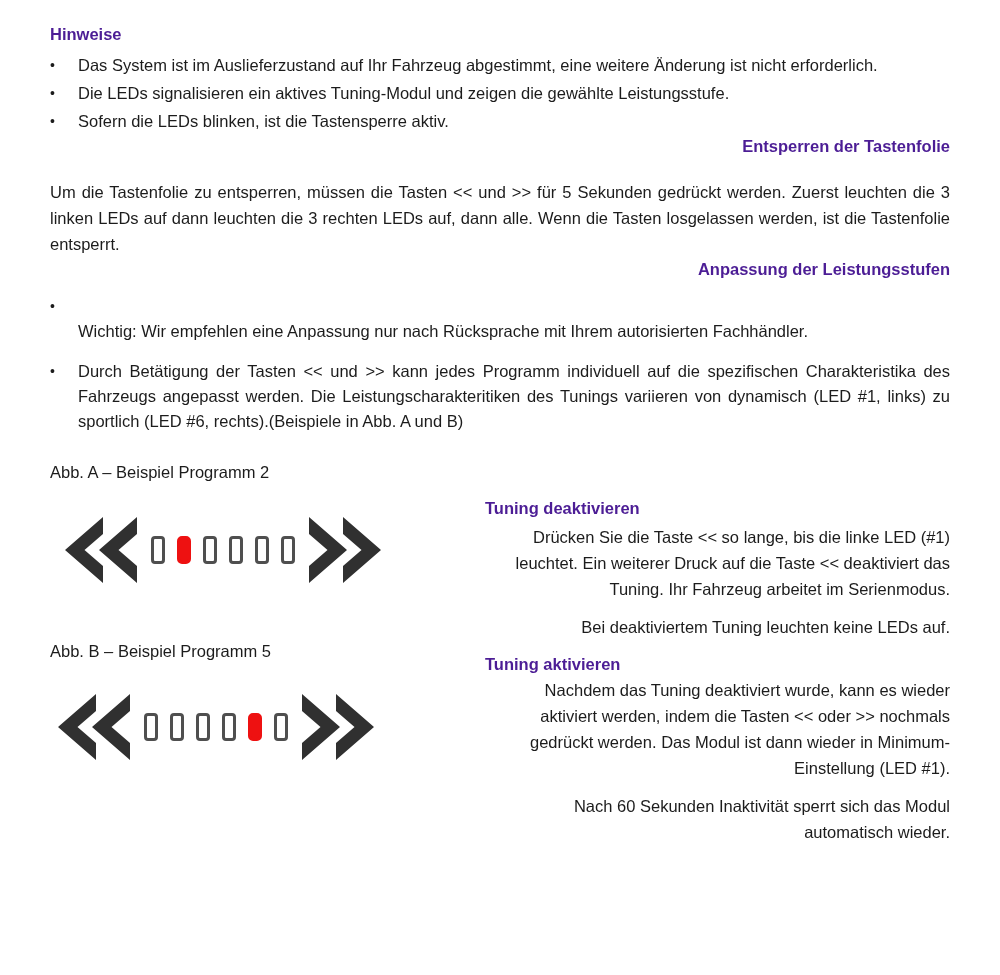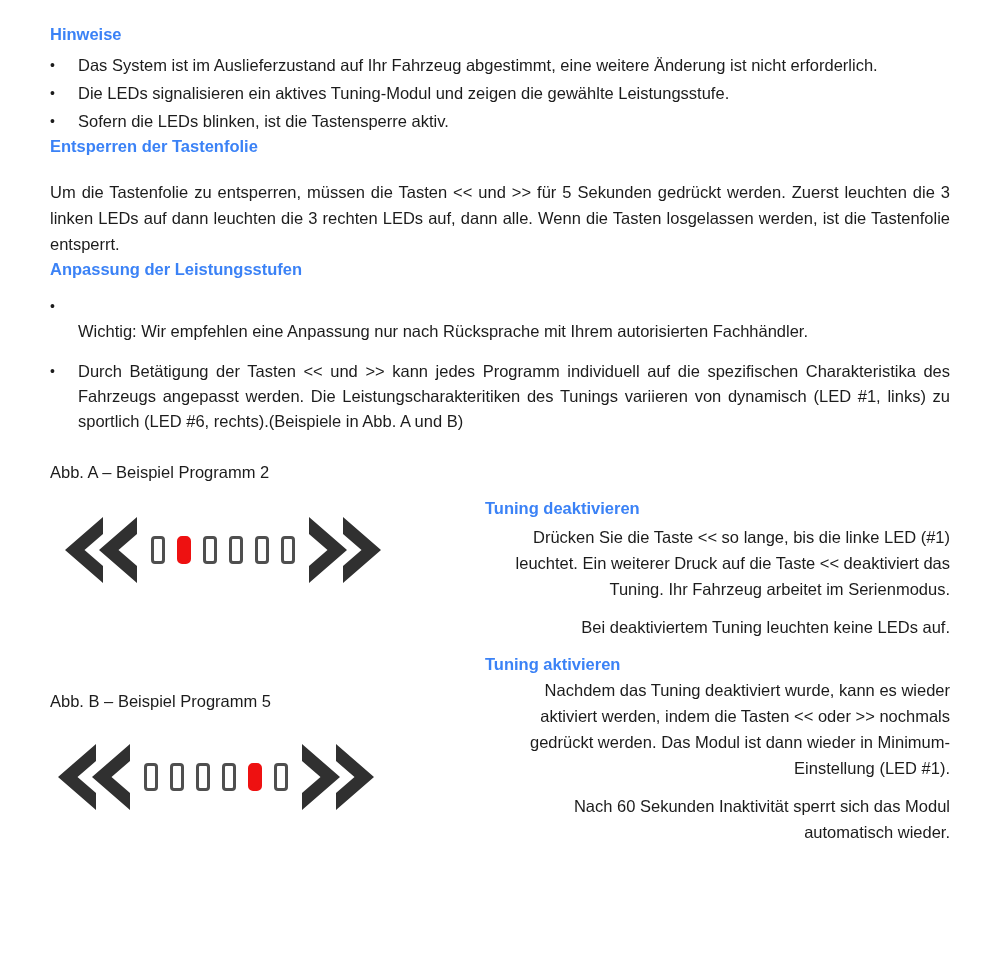--- a/index.html
+++ b/index.html
@@ -6,42 +6,42 @@
   body {
     width:1000px; height:975px; overflow:hidden;
     background:var(--bg, #ffffff);
     color:var(--text, #1c1c1c);
     font-family:"Liberation Sans", sans-serif;
     font-size:16.5px; line-height:25px;
   }
   .doc { padding:22px 50px 0 50px; }
 
   h2.sec-title {
-    font-size:16.5px; font-weight:bold; color:#3b82f6;
+    font-size:16.5px; font-weight:bold; color:#4c1d95;
     margin:0; line-height:25px;
   }
   .just { text-align:justify; }
   .b { font-weight:normal; }
 
   
   .bullets { margin-top:6px; }
   .bullet-item { display:flex; }
   .bullet-item + .bullet-item { margin-top:3px; }
   .bullet-item .dot { flex:0 0 28px; width:28px; font-size:14px; }
   .bullet-item .btext { flex:1; line-height:25px; }
 
-  .mt-sec { margin-top:34px; }
+  .mt-sec { margin-top:34px;text-align:right; }
   .para { margin-top:20px; line-height:26px; }
   .anp-list { margin-top:12px; }
   .anp-list .bullet-item + .bullet-item { margin-top:15px; }
 
   
   .twocol { display:grid; grid-template-columns:435px 465px; margin-top:26px; }
   .fig-label { line-height:25px; }
-  .fig-label.label-b { margin-top:106px; }
+  .fig-label.label-b { margin-top:56px; }
   .figure { display:flex; align-items:center; gap:14px; margin-top:32px; }
   .figure.fig-a { margin-left:15px; }
   .figure.fig-b { margin-left:8px; margin-top:30px; }
   .chev { display:block; flex:0 0 auto; }
   .chev path { fill:var(--chevron, #303030); }
   .led-strip { display:flex; align-items:center; gap:12px; }
   .led {
     display:block; width:14px; height:28px; box-sizing:border-box;
     border:3px solid var(--led-outline, #4f4f4f);
     border-radius:4px; background:#ffffff;

